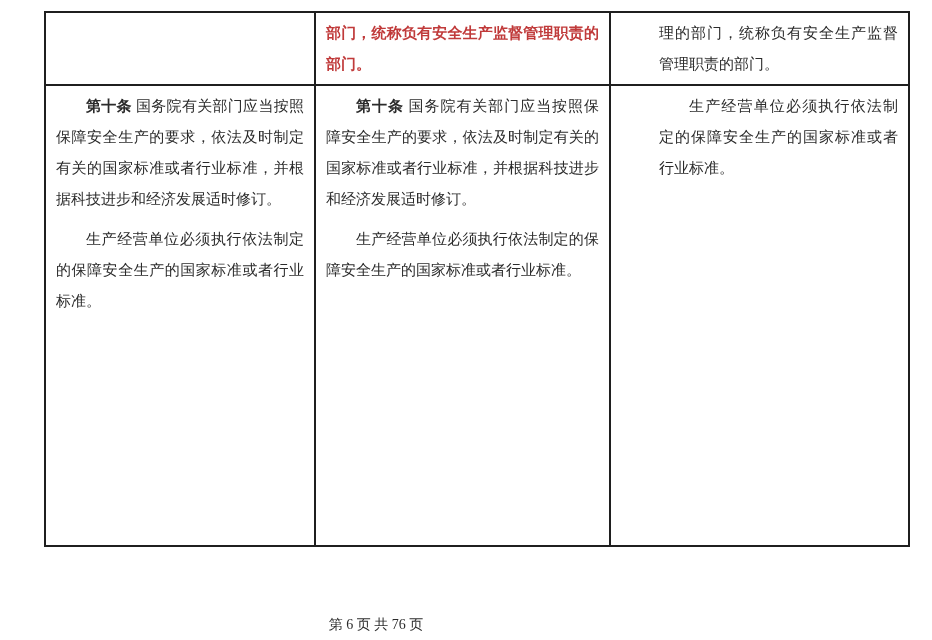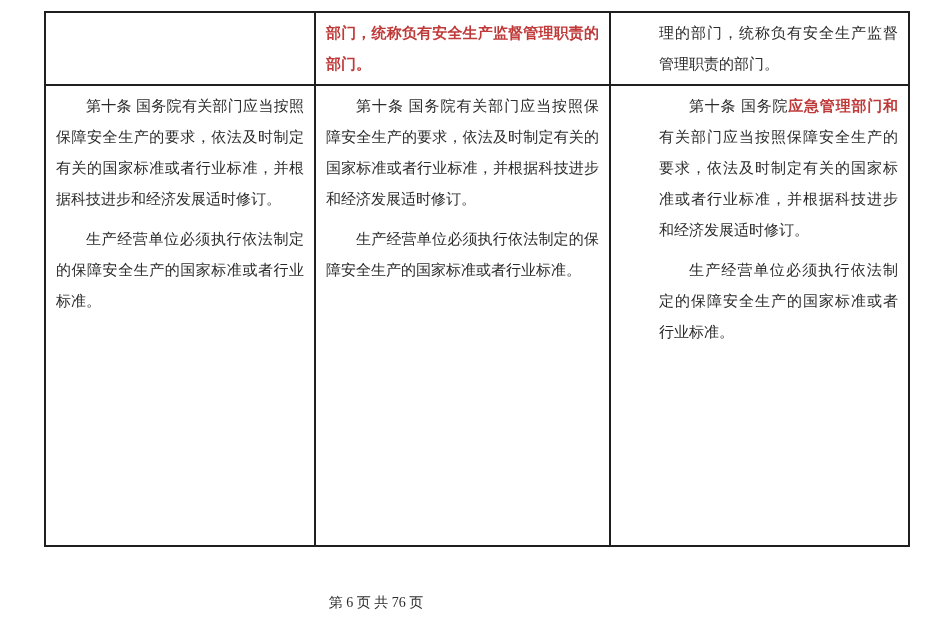--- a/index.html
+++ b/index.html
@@ -38,25 +38,25 @@
     text-align: justify;
     font-size: 15px;
     line-height: 31px;
     color: var(--black);
   }
   .cell.last-col { border-right: none; padding-left: 48px; }
   .cell.last-row { border-bottom: none; }
   .para { margin: 0 0 9px 0; }
   .para.indent { text-indent: 2em; }
   .seg-black { color: var(--black); }
-  .seg-bold  { color: var(--black); font-weight: normal; }
+  .seg-bold  { color: var(--black); font-weight: bold; }
   .seg-red   { color: var(--red);  font-weight: bold; }
   .footer {
     position: absolute;
-    left: 0; top: 593px; width: 752px;
+    left: 0; top: 615px; width: 752px;
     text-align: center;
     font-size: 14px;
     line-height: 20px;
     color: var(--black);
   }
 </style>
 </head>
 <body>
 
 <div class="page">
@@ -71,21 +71,20 @@
       </div>
     <div class="cell last-row">
         <p class="para indent"><span class="seg-bold">第十条</span><span class="seg-black"> 国务院有关部门应当按照保障安全生产的要求，依法及时制定有关的国家标准或者行业标准，并根据科技进步和经济发展适时修订。</span></p>
         <p class="para indent"><span class="seg-black">生产经营单位必须执行依法制定的保障安全生产的国家标准或者行业标准。</span></p>
       </div>
     <div class="cell last-row">
         <p class="para indent"><span class="seg-bold">第十条</span><span class="seg-black"> 国务院有关部门应当按照保障安全生产的要求，依法及时制定有关的国家标准或者行业标准，并根据科技进步和经济发展适时修订。</span></p>
         <p class="para indent"><span class="seg-black">生产经营单位必须执行依法制定的保障安全生产的国家标准或者行业标准。</span></p>
       </div>
     <div class="cell last-col last-row">
-        <p class="para indent"><span class="seg-bold">第十条</span><span class="seg-black"> 国务院</span><span class="seg-red">应急管理部门和</span><span class="seg-black">有关部门应当按照保障安全生产的要求，依法及时制定有关的国家标准或者行业标准，并根据科技进步和经济发展适时修订。</span></p>
         <p class="para indent"><span class="seg-black">生产经营单位必须执行依法制定的保障安全生产的国家标准或者行业标准。</span></p>
       </div>
   </div>
 
   <div class="footer">
     <span>第 6 页 共 76 页</span>
   </div>
 
 </div>
 

